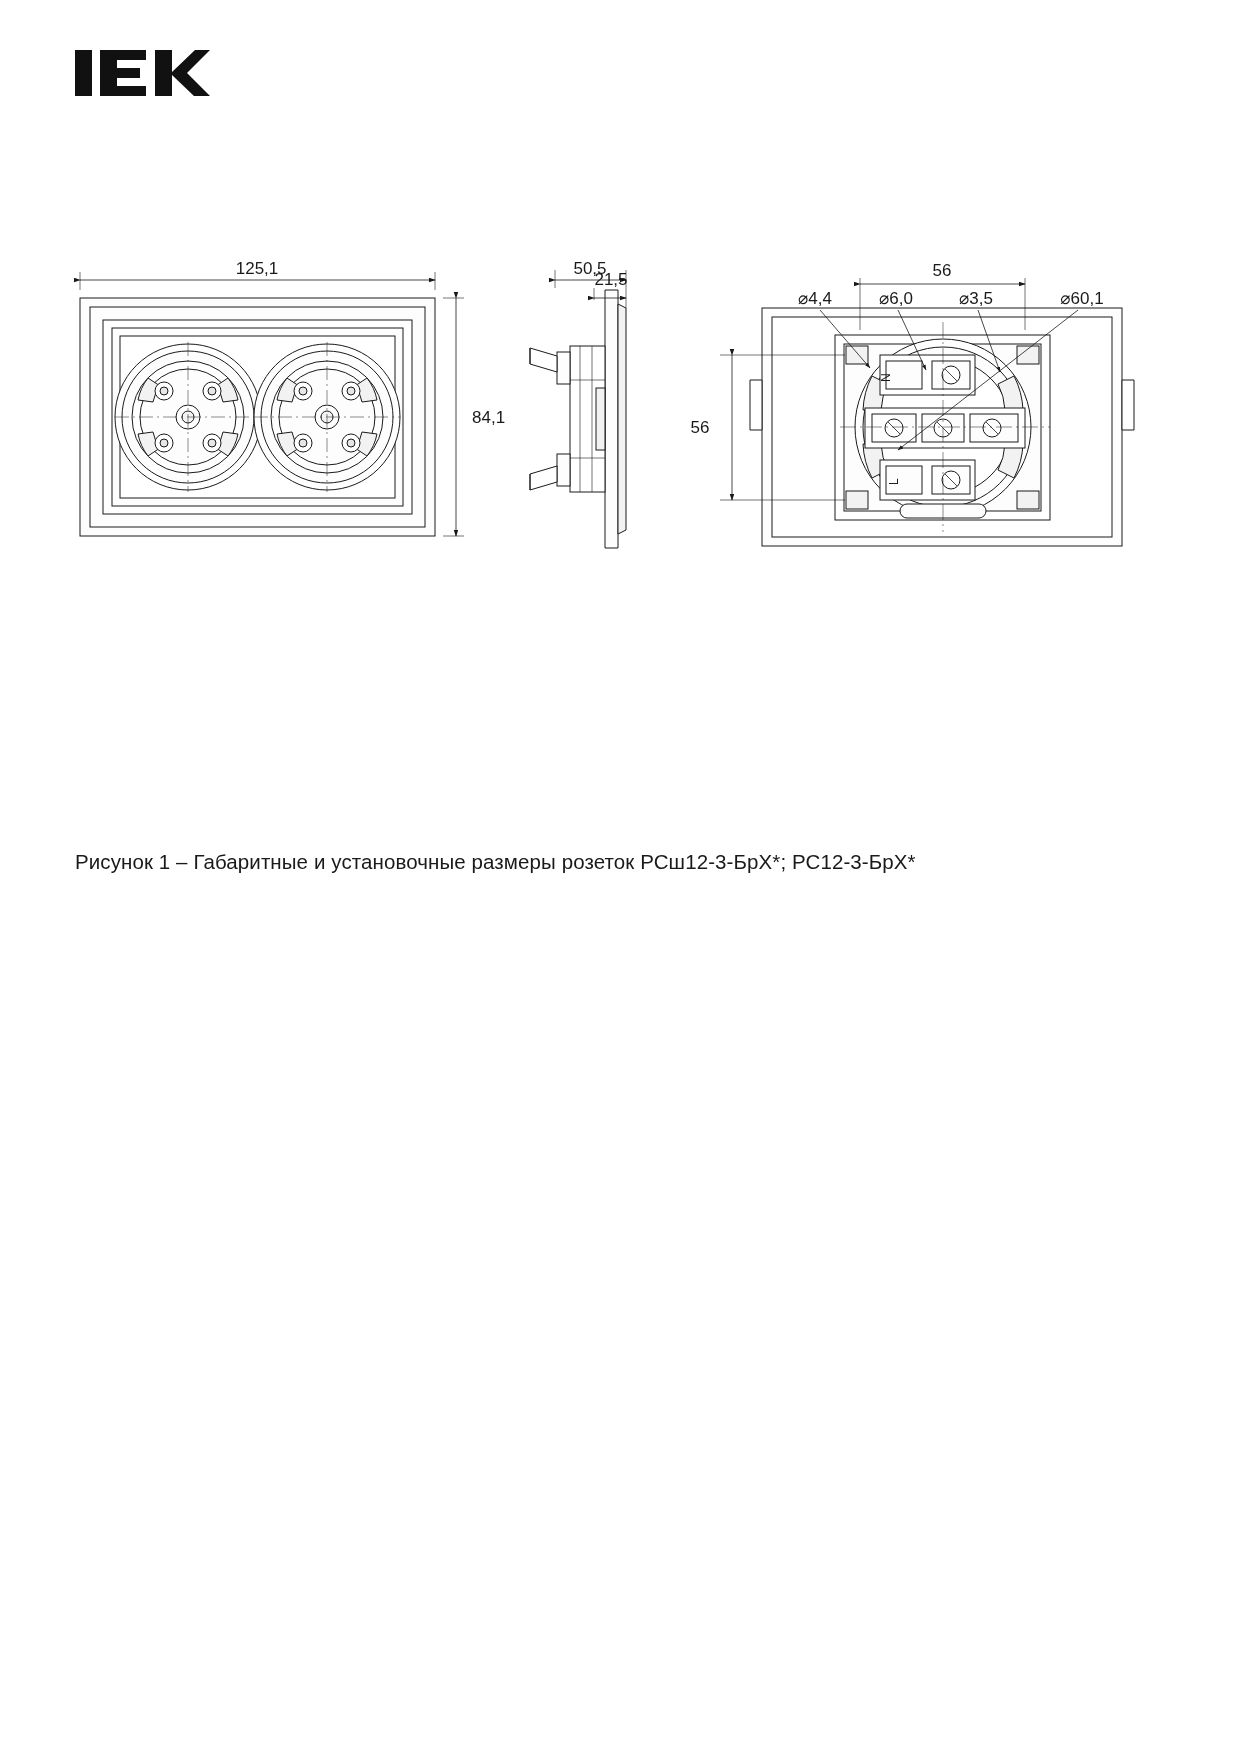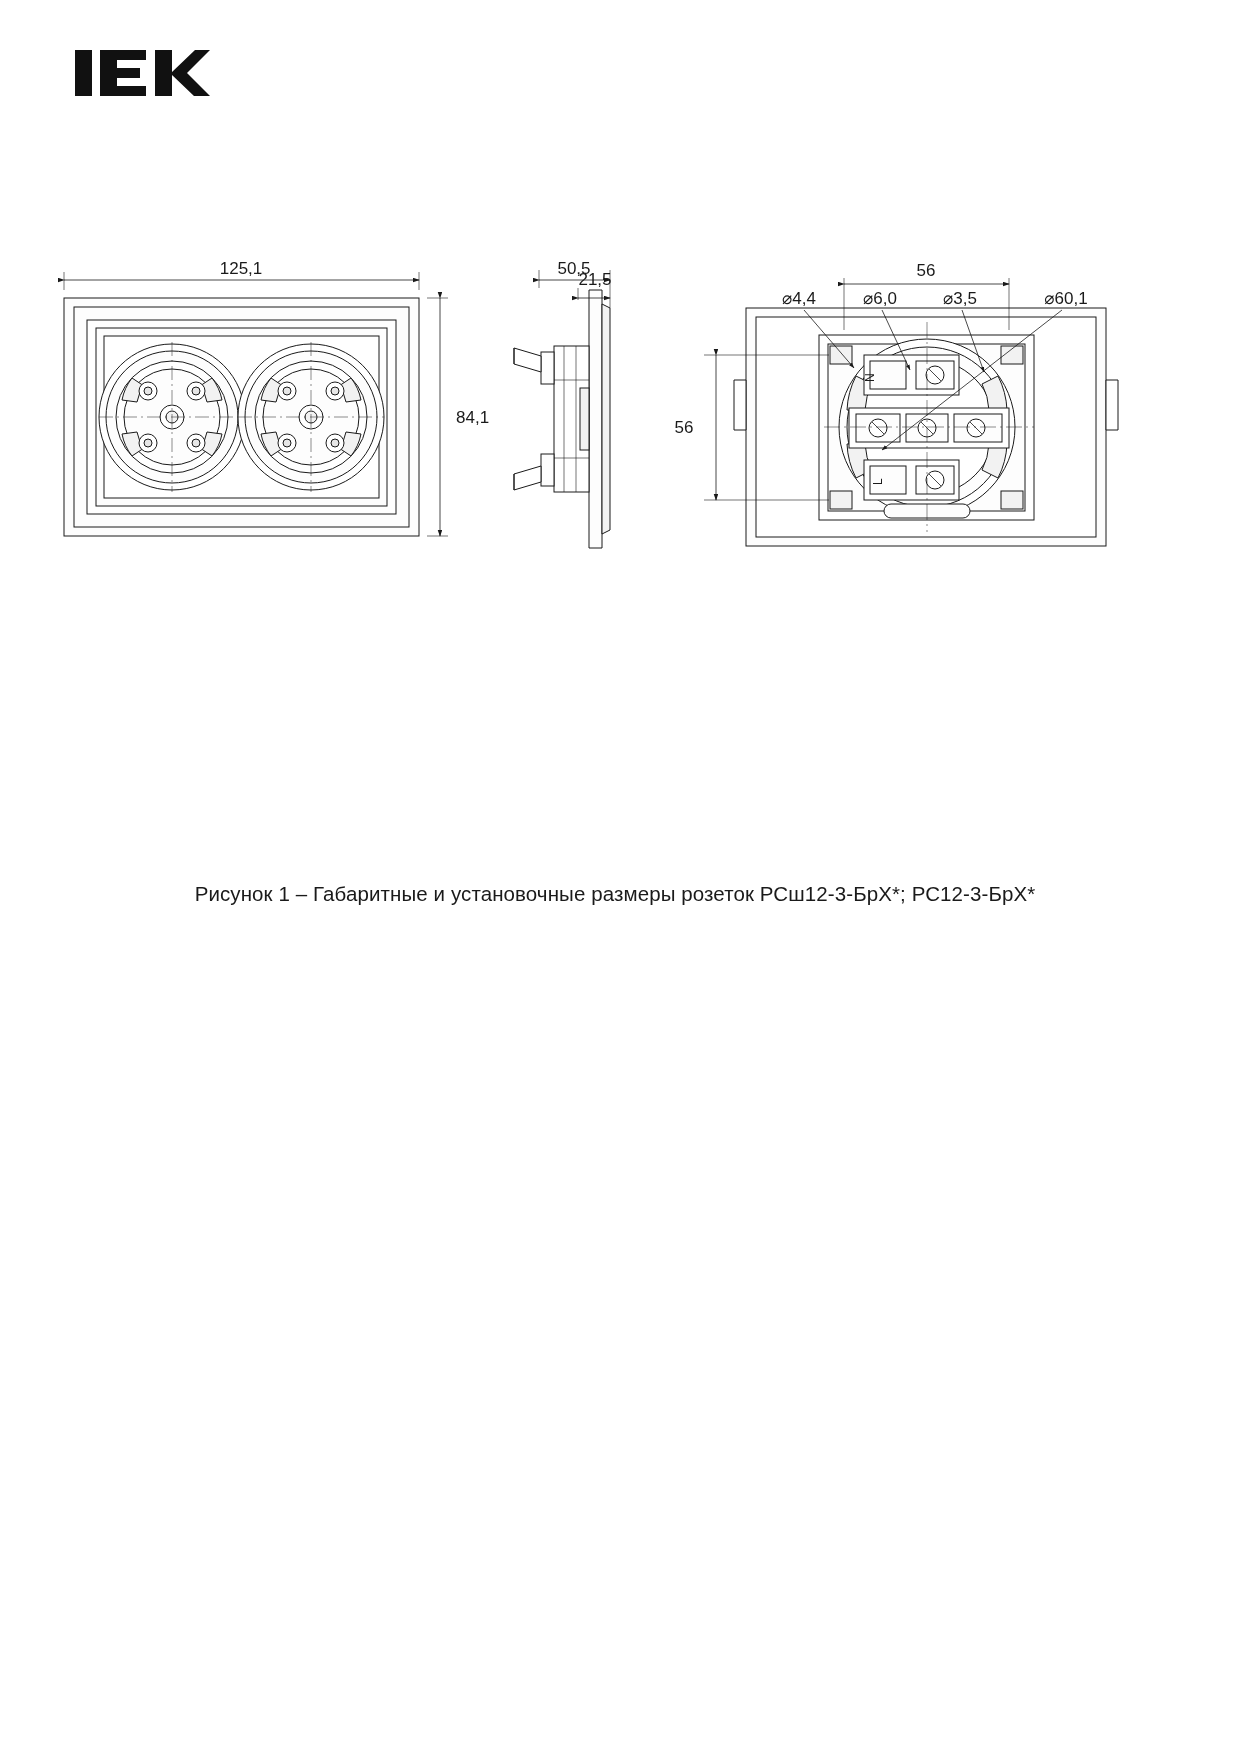--- a/index.html
+++ b/index.html
@@ -21,39 +21,38 @@
     position: absolute;
     left: 75px;
     top: 42px;
     width: 135px;
     height: 62px;
   }
 
   
   .drawing {
     position: absolute;
-    left: 44px;
+    left: 60px;
     top: 260px;
     width: 1120px;
     height: 330px;
   }
   .drawing svg { display: block; }
 
   
   .caption {
     position: absolute;
     left: 75px;
-    top: 880px;
+    top: 848px;
     width: 1080px;
     font-size: 20.5px;
     line-height: 1.4;
     color: #1a1a1a;
     letter-spacing: 0.1px;
     white-space: nowrap;
-    text-align: center;
   }
 </style>
 </head>
 <body>
 
 <div class="logo">
   <svg viewBox="0 0 135 62" width="135" height="62" aria-hidden="true">
 
     <rect x="0" y="8" width="17" height="46" fill="#111111"></rect>
 

